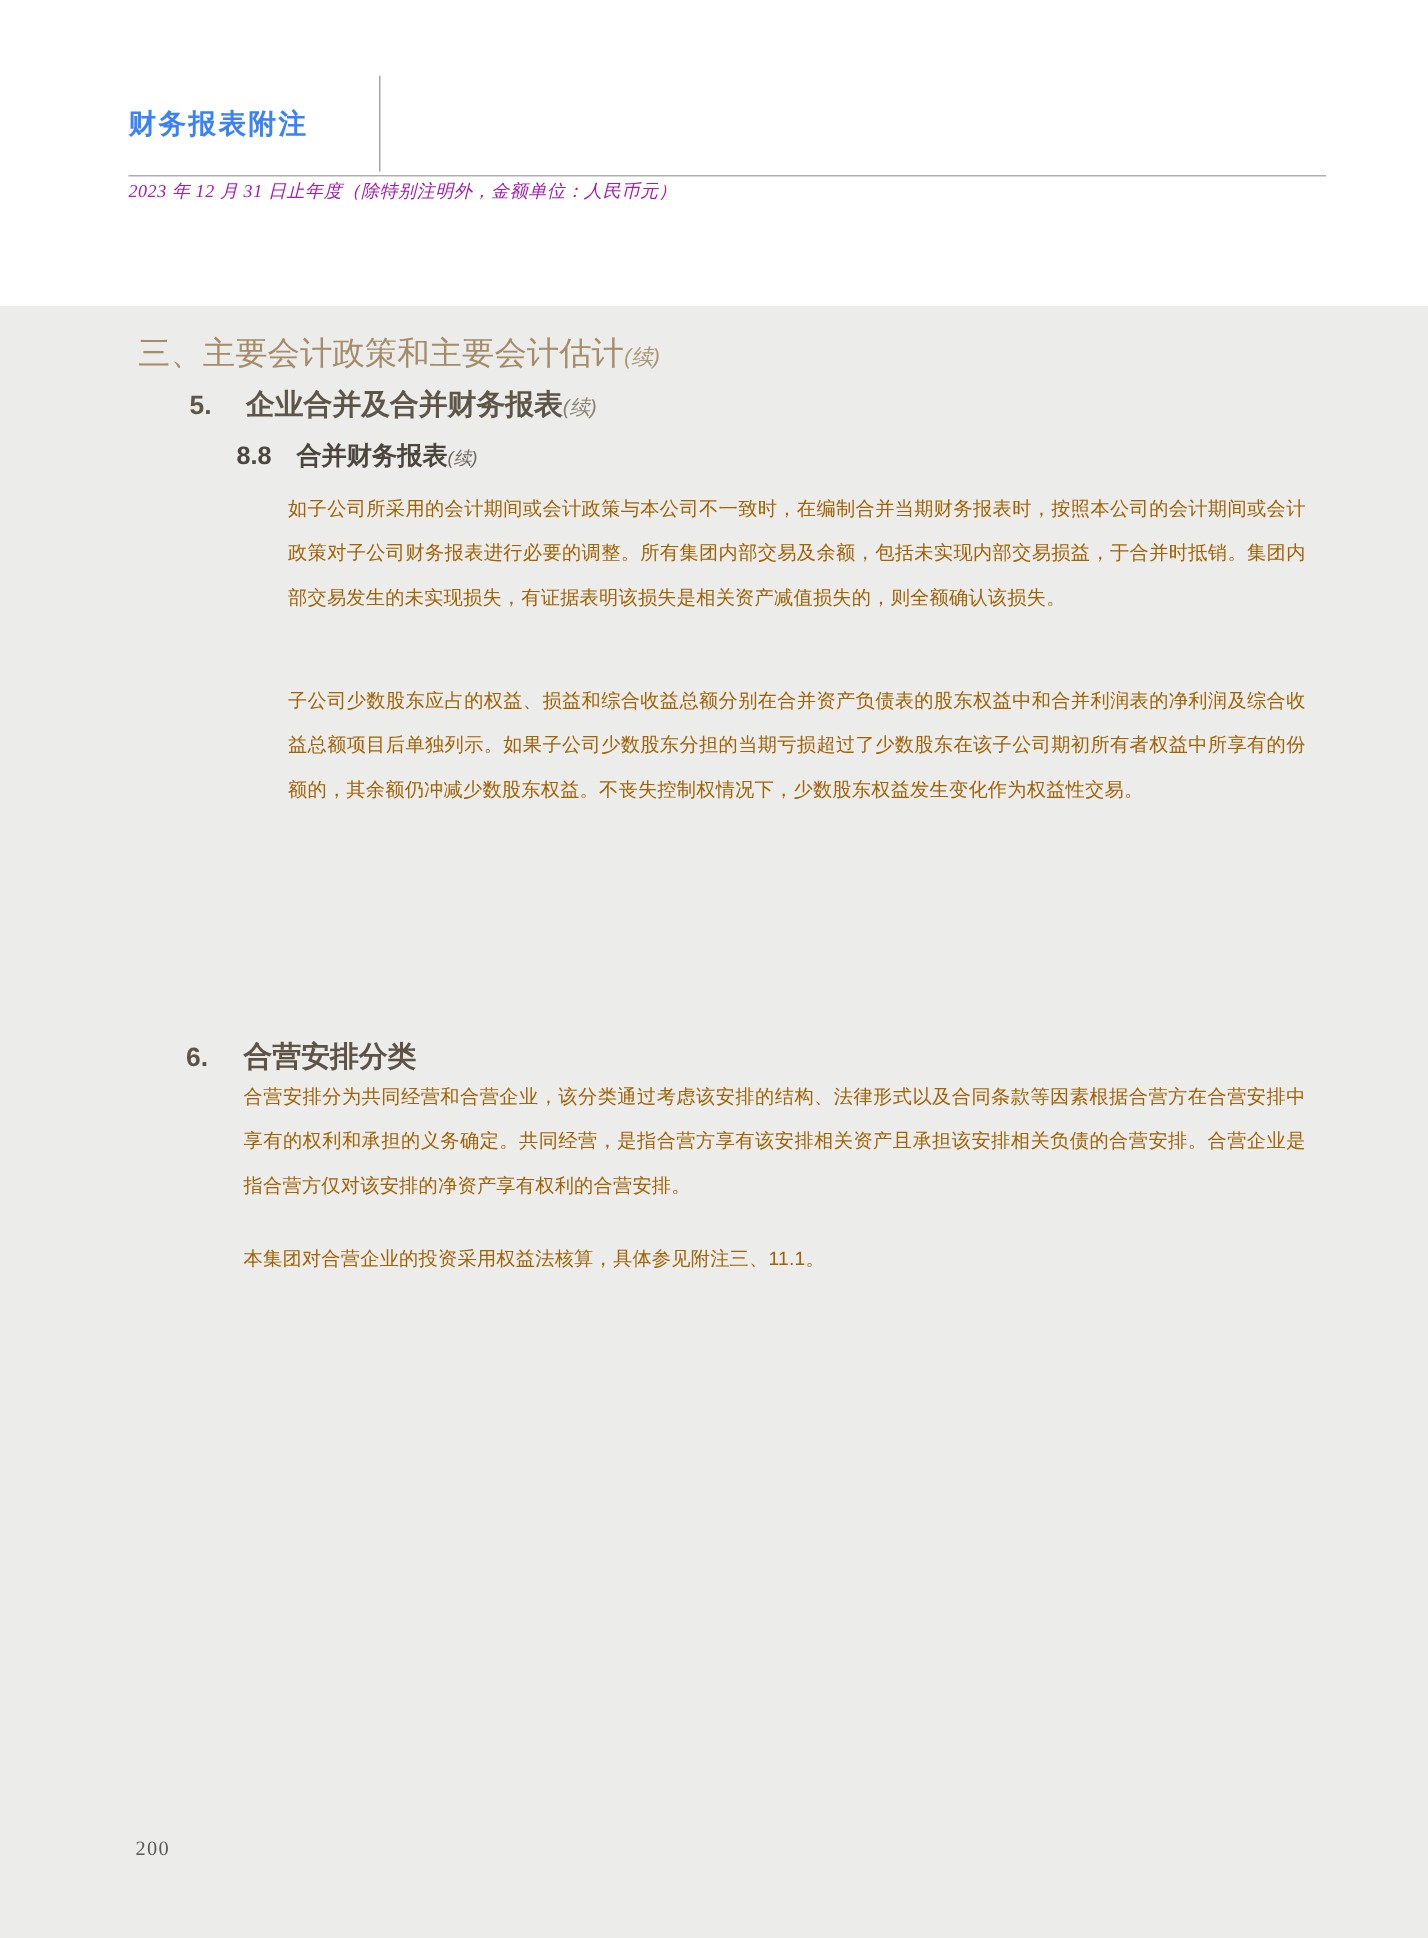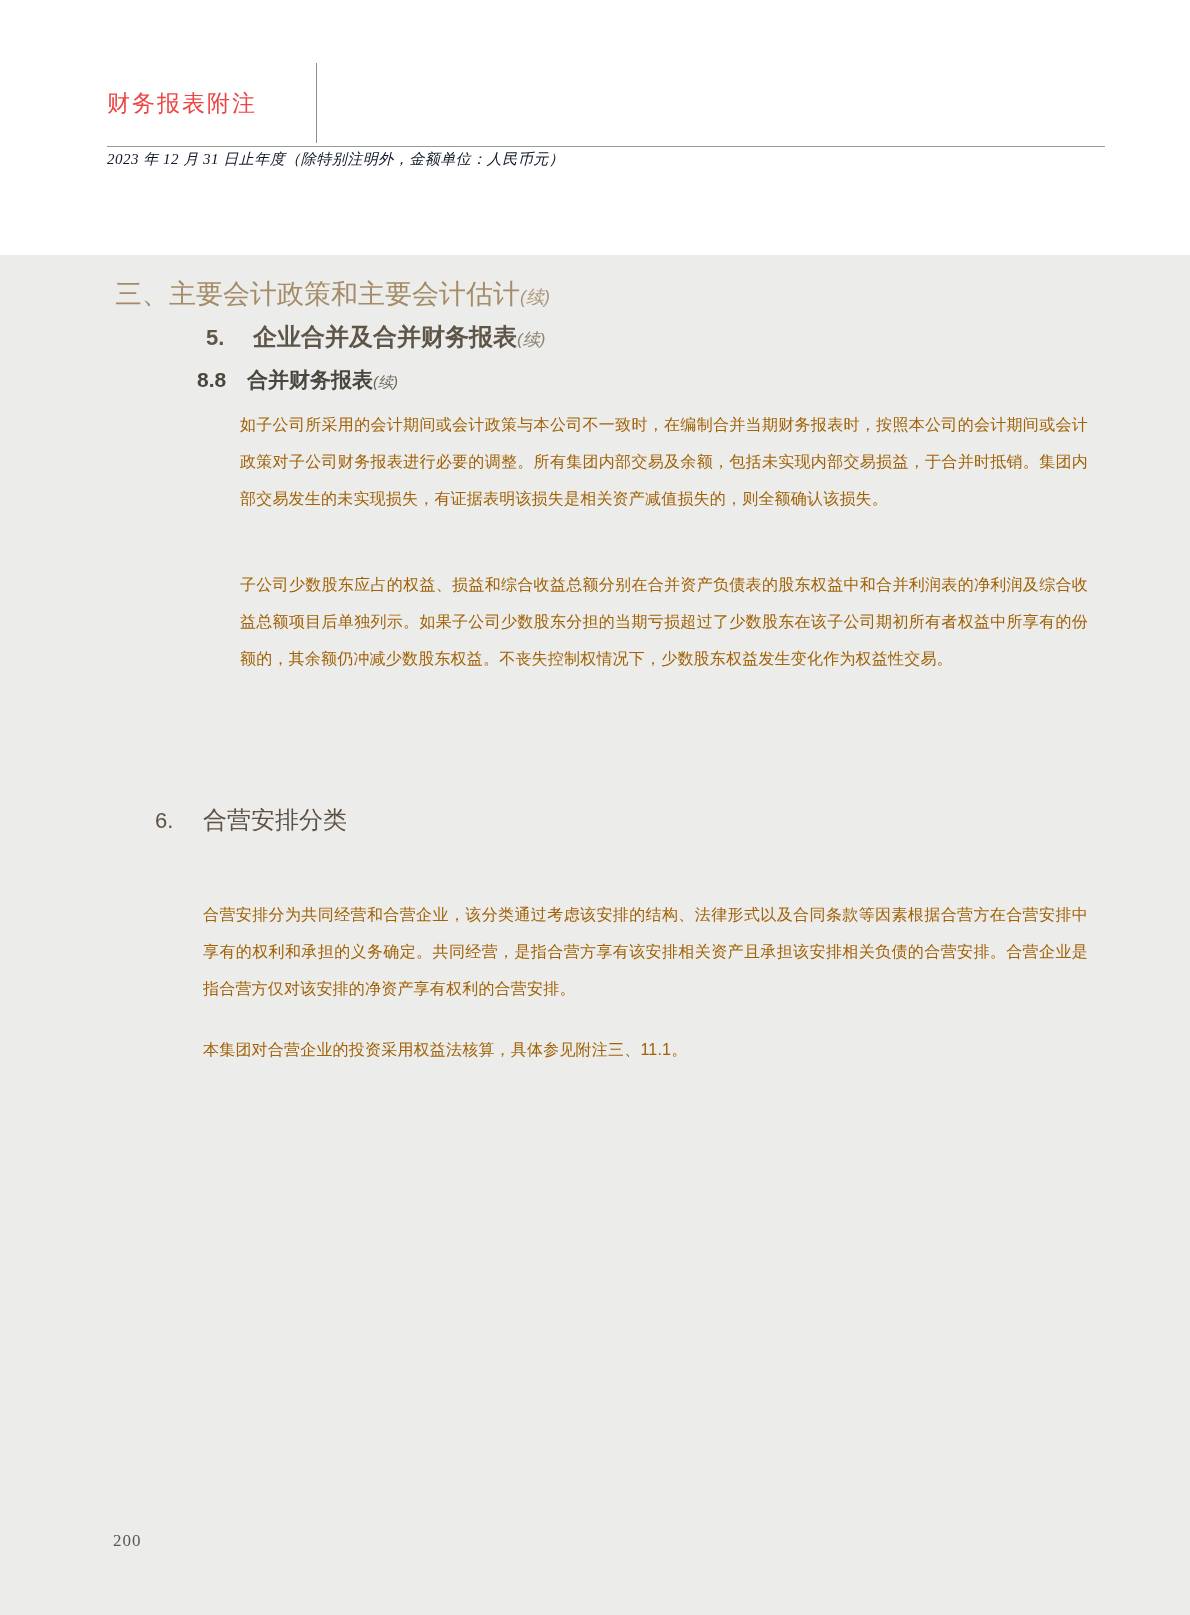--- a/index.html
+++ b/index.html
@@ -20,66 +20,66 @@
     left: 0; top: 255px; right: 0; bottom: 0;
     background: #ececea;
   }
   .abs { position: absolute; }
 
   
   .doc-title {
     left: 107px; top: 88px;
     font-family: "Liberation Serif", serif;
     font-size: 23px;
-    font-weight: 400;
+    font-weight: 700;
     letter-spacing: 2px;
-    color: #ef4444;
+    color: #3b82f6;
     text-align: center;
   }
   .header-vline {
     left: 316px; top: 63px;
     width: 1px; height: 80px;
     background: #8f8f8d;
   }
   .header-hrule {
     left: 107px; top: 146px;
     width: 998px; height: 1px;
     background: #9b9b99;
   }
   .period-note {
     left: 107px; top: 150px;
     font-family: "Liberation Serif", serif;
     font-style: italic;
     font-size: 15px;
-    color: #0f172a;
+    color: #a21caf;
     letter-spacing: 0.5px;
   }
 
   
   .sec3 {
     left: 115px; top: 276px;
     font-size: 27px;
     font-weight: 400;
     color: #a48c68;
     white-space: nowrap;
   }
   .sec3 .cont {
     font-style: italic;
     font-size: 18px;
     color: #ab9778;
   }
-  .h5 { left: 158px; top: 321px; font-size: 24px; font-weight: 700; color: #5d5547; white-space: nowrap; margin-left: 48px; }
+  .h5 { left: 158px; top: 321px; font-size: 24px; font-weight: 700; color: #5d5547; white-space: nowrap; }
   .h5 .num  { display: inline-block; width: 47px; font-size: 22px; }
   .h5 .cont { font-style: italic; font-weight: 400; font-size: 17px; color: #8c8272; }
 
   .h53 { left: 197px; top: 366px; font-size: 21px; font-weight: 700; color: #4a463e; white-space: nowrap; }
   .h53 .num  { display: inline-block; width: 50px; }
   .h53 .cont { font-style: italic; font-weight: 400; font-size: 15px; color: #6e675c; }
 
-  .h6 { left: 155px; top: 804px; font-size: 24px; font-weight: 400; color: #5d5245; white-space: nowrap; }
+  .h6 { left: 155px; top: 864px; font-size: 24px; font-weight: 700; color: #5d5245; white-space: nowrap; }
   .h6 .num { display: inline-block; width: 48px; font-size: 22px; }
 
   
   .para {
     font-size: 16px;
     line-height: 37px;
     color: #a16207;
     text-align: justify;
     letter-spacing: 0.2px;
   }

